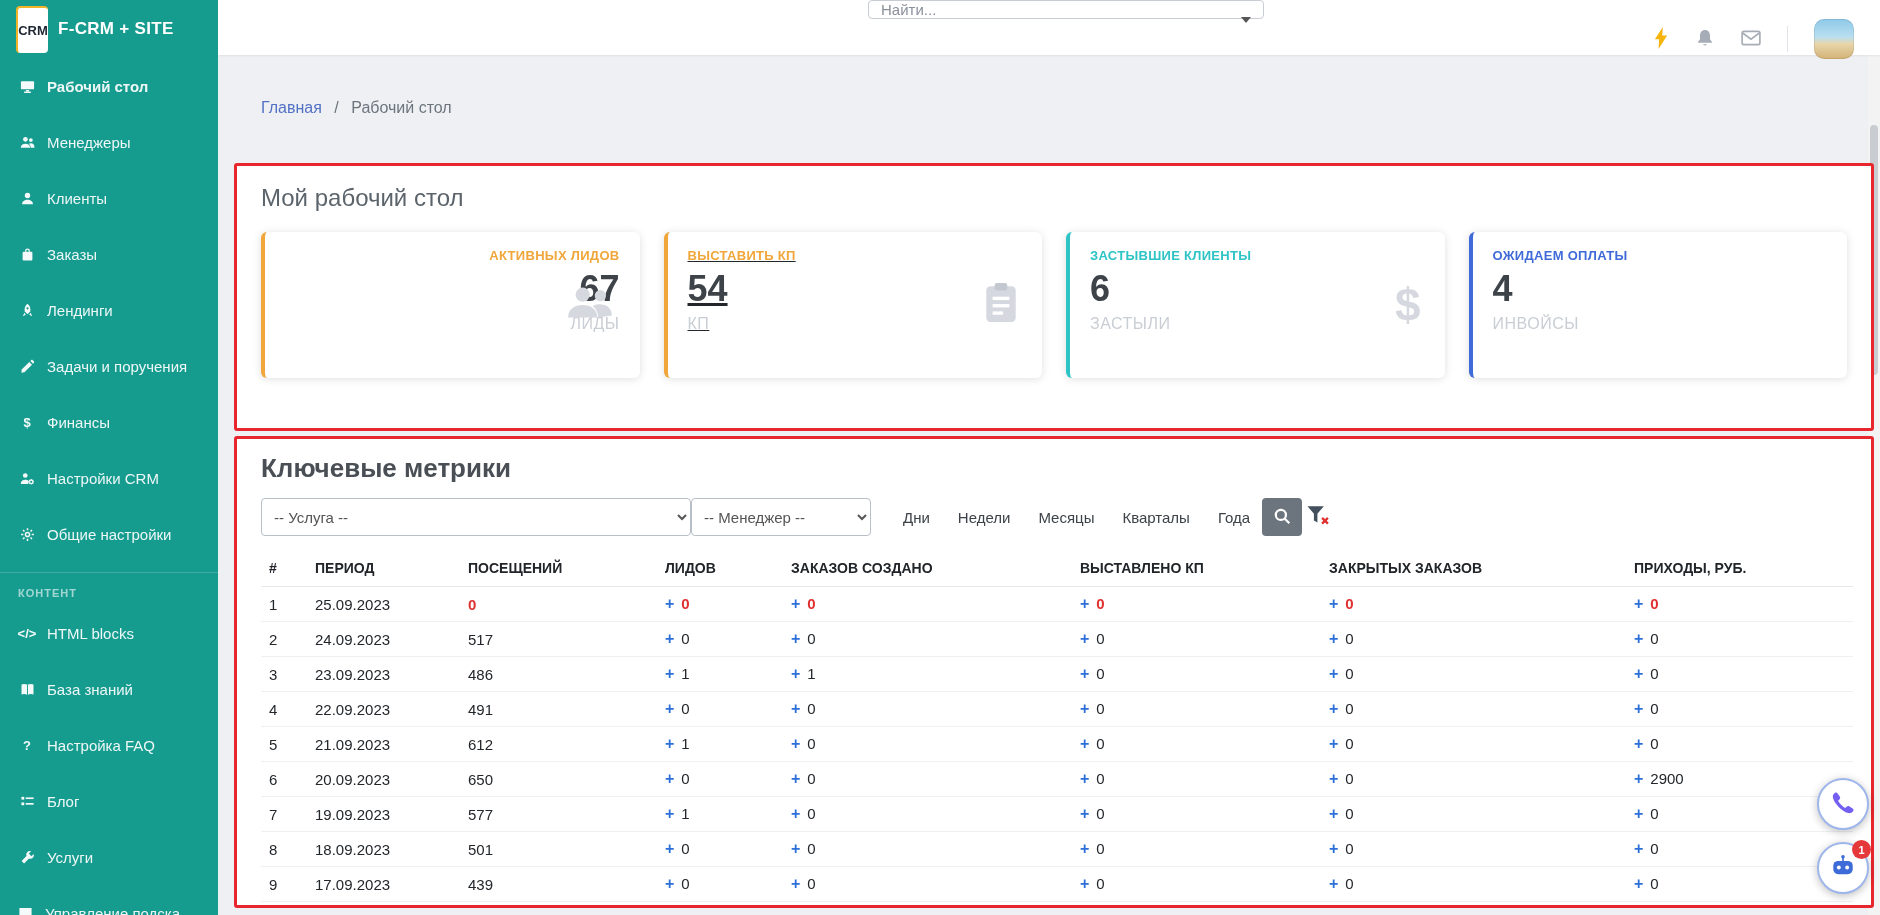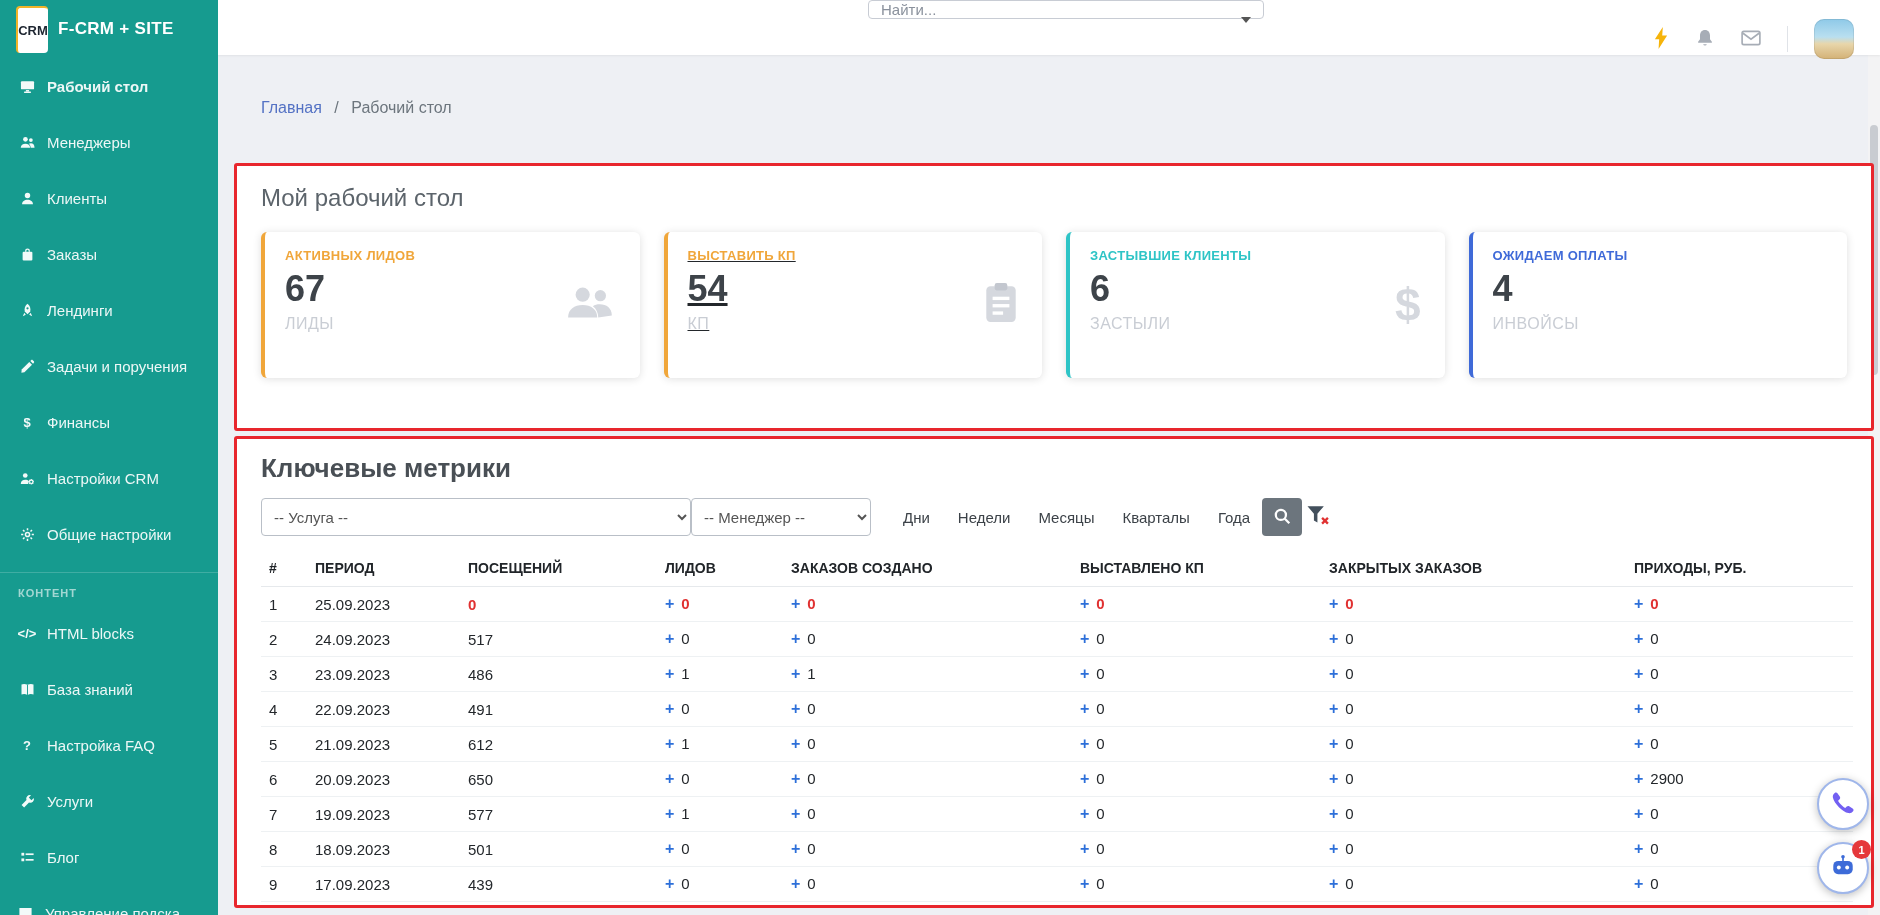--- a/index.html
+++ b/index.html
@@ -209,35 +209,35 @@
   </div>
         <div class="menu-item">
     <span class="mi-icon">
             <span class="txt-icon">?</span>
           </span>
     <span class="mi-label">Настройка FAQ</span>
   </div>
         <div class="menu-item">
     <span class="mi-icon">
             <svg viewBox="0 0 16 16" fill="currentColor">
-              <path d="M14.6 4.2a3.8 3.8 0 0 1-5 4.9L4.4 14.3 1.7 11.6 6.9 6.4a3.8 3.8 0 0 1 4.9-5L9.4 3.8l2.8 2.8z"></path>
-            </svg>
-          </span>
-    <span class="mi-label">Услуги</span>
-  </div>
-        <div class="menu-item">
-    <span class="mi-icon">
-            <svg viewBox="0 0 16 16" fill="currentColor">
               <rect x="1.5" y="3" width="3" height="3"></rect>
               <rect x="6" y="3.6" width="8.5" height="1.8"></rect>
               <rect x="1.5" y="9" width="3" height="3"></rect>
               <rect x="6" y="9.6" width="8.5" height="1.8"></rect>
             </svg>
           </span>
     <span class="mi-label">Блог</span>
+  </div>
+        <div class="menu-item">
+    <span class="mi-icon">
+            <svg viewBox="0 0 16 16" fill="currentColor">
+              <path d="M14.6 4.2a3.8 3.8 0 0 1-5 4.9L4.4 14.3 1.7 11.6 6.9 6.4a3.8 3.8 0 0 1 4.9-5L9.4 3.8l2.8 2.8z"></path>
+            </svg>
+          </span>
+    <span class="mi-label">Услуги</span>
   </div>
         <div class="menu-item">
     <span class="mi-icon">
             <svg viewBox="0 0 16 16" fill="currentColor">
               <path d="M1.5 2h13v8.5H6.5L3 13.8v-3.3H1.5z"></path>
             </svg>
           </span>
     <span class="mi-label">Управление подсказками</span>
   </div>
       </nav>
@@ -282,21 +282,21 @@
     <div class="breadcrumb">
       <a>Главная</a>
       <span class="sep">/</span>
       <span class="cur">Рабочий стол</span>
     </div>
 
     <section class="panel annotated" id="dash-panel">
       <h2 class="panel-title">Мой рабочий стол</h2>
       <div class="cards">
 
-        <div class="stat-card" style="border-left-color: rgb(240, 166, 58);">
+        <div class="stat-card" style="border-left-color: rgb(240, 166, 58); text-align: right;">
           <div class="card-label" style="color: rgb(240, 166, 58);">АКТИВНЫХ ЛИДОВ</div>
           <div class="card-value">67</div>
           <div class="card-sub">ЛИДЫ</div>
           <span class="big-icon">
             <svg width="50" height="42" viewBox="0 0 24 20" fill="#d5d8de">
                 <circle cx="8" cy="6" r="3.4"></circle>
                 <circle cx="16.5" cy="6.5" r="2.7"></circle>
                 <path d="M1 17c0-3.9 3-6 7-6s7 2.1 7 6z"></path>
                 <path d="M15.5 17c-.1-2.5-1-4.4-2.6-5.5.9-.6 2-.9 3.3-.9 3.2 0 5.8 1.8 5.8 5.4z"></path>
               </svg>

